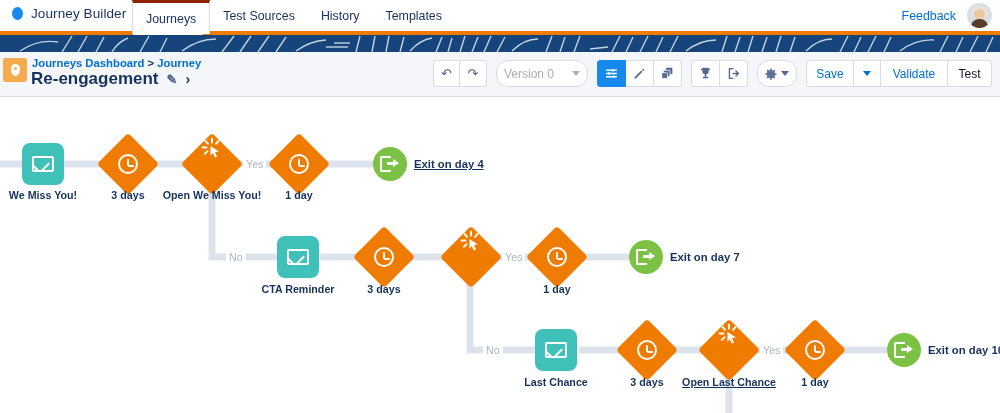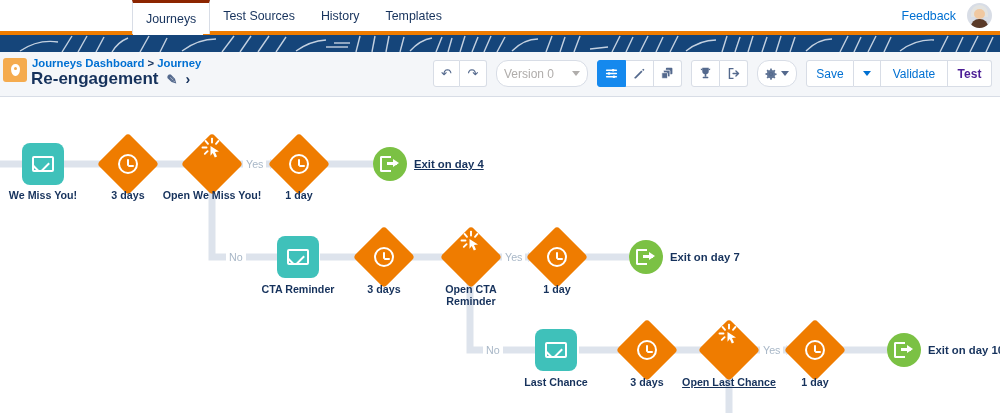--- a/index.html
+++ b/index.html
@@ -125,21 +125,21 @@
   }
   .grp .btn + .btn { border-left: none; }
   .grp .btn:first-child { border-radius: 3px 0 0 3px; }
   .grp .btn:last-child { border-radius: 0 3px 3px 0; }
   .grp .btn:only-child { border-radius: 12px; }
   .btn.icon { color: #54698d; font-size: 13px; }
   .btn.sel { background: #1589ee; border-color: #1589ee; color: #fff; }
   .btn.version { width: 92px; color: #b0adab; justify-content: space-between; }
   .btn.save { width: 48px; color: #0070d2; }
   .btn.validate { width: 67px; color: #0070d2; }
-  .btn.test { width: 44px; color: #4c1d95; font-weight: bold; }
+  .btn.test { width: 44px; color: #0f172a; }
   .btn.dd { width: 26px; }
   .tri {
     width: 0; height: 0; border-left: 4px solid transparent;
     border-right: 4px solid transparent; border-top: 5px solid currentColor;
   }
 
   
   .canvas {
     position: absolute; top: 97px; left: 0; width: 1000px; height: 316px;
     background: #fff; overflow: hidden;
@@ -211,20 +211,24 @@
   }
   .branch-lbl {
     position: absolute; font-size: 10.7px; color: #a8b7c7;
     font-weight: normal; background: #fff; padding: 0 3px;
   }
 </style>
 </head>
 <body>
 
 <div class="topbar">
+  <div class="brand">
+    <span class="brand-dot"></span>
+    <span class="brand-text">Journey Builder</span>
+  </div>
   <div class="tabs">
     <div class="tab active">Journeys</div>
     <div class="tab">Test Sources</div>
     <div class="tab">History</div>
     <div class="tab">Templates</div>
   </div>
   <div class="top-right">
     <span class="feedback">Feedback</span>
     <span class="avatar">
       <span class="hair"></span>
@@ -478,21 +482,20 @@
       <g stroke="#fff" stroke-width="1.9" stroke-linecap="round">
         <path d="M11 1 L11 5"></path>
           <path d="M4.5 3.5 L7 6.4"></path>
           <path d="M17.5 3.5 L15 6.4"></path>
         <path d="M1.5 10 L5.5 10"></path>
           <path d="M3.8 16.4 L6.6 13.7"></path>
       </g>
       <path d="M9.5 8.5 L18 14 L14 14.6 L16 19 L13.8 20 L11.8 15.6 L9.5 18.2 Z" fill="#fff"></path>
     </svg>
   </div>
-  <div class="lbl" style="left:421px; top:186px;">Open CTA Reminder</div>
   <div class="branch-lbl" style="left:502px; top:154px;">Yes</div>
   <div class="branch-lbl" style="left:483px; top:247px;">No</div>
 
   <div class="node dia" style="left:535px; top:138px;">
     <span class="clock"></span>
   </div>
   <div class="lbl" style="left:507px; top:186px;">1 day</div>
 
   <div class="node exit-node" style="left:629px; top:143px;">
     <span class="exit-glyph">

